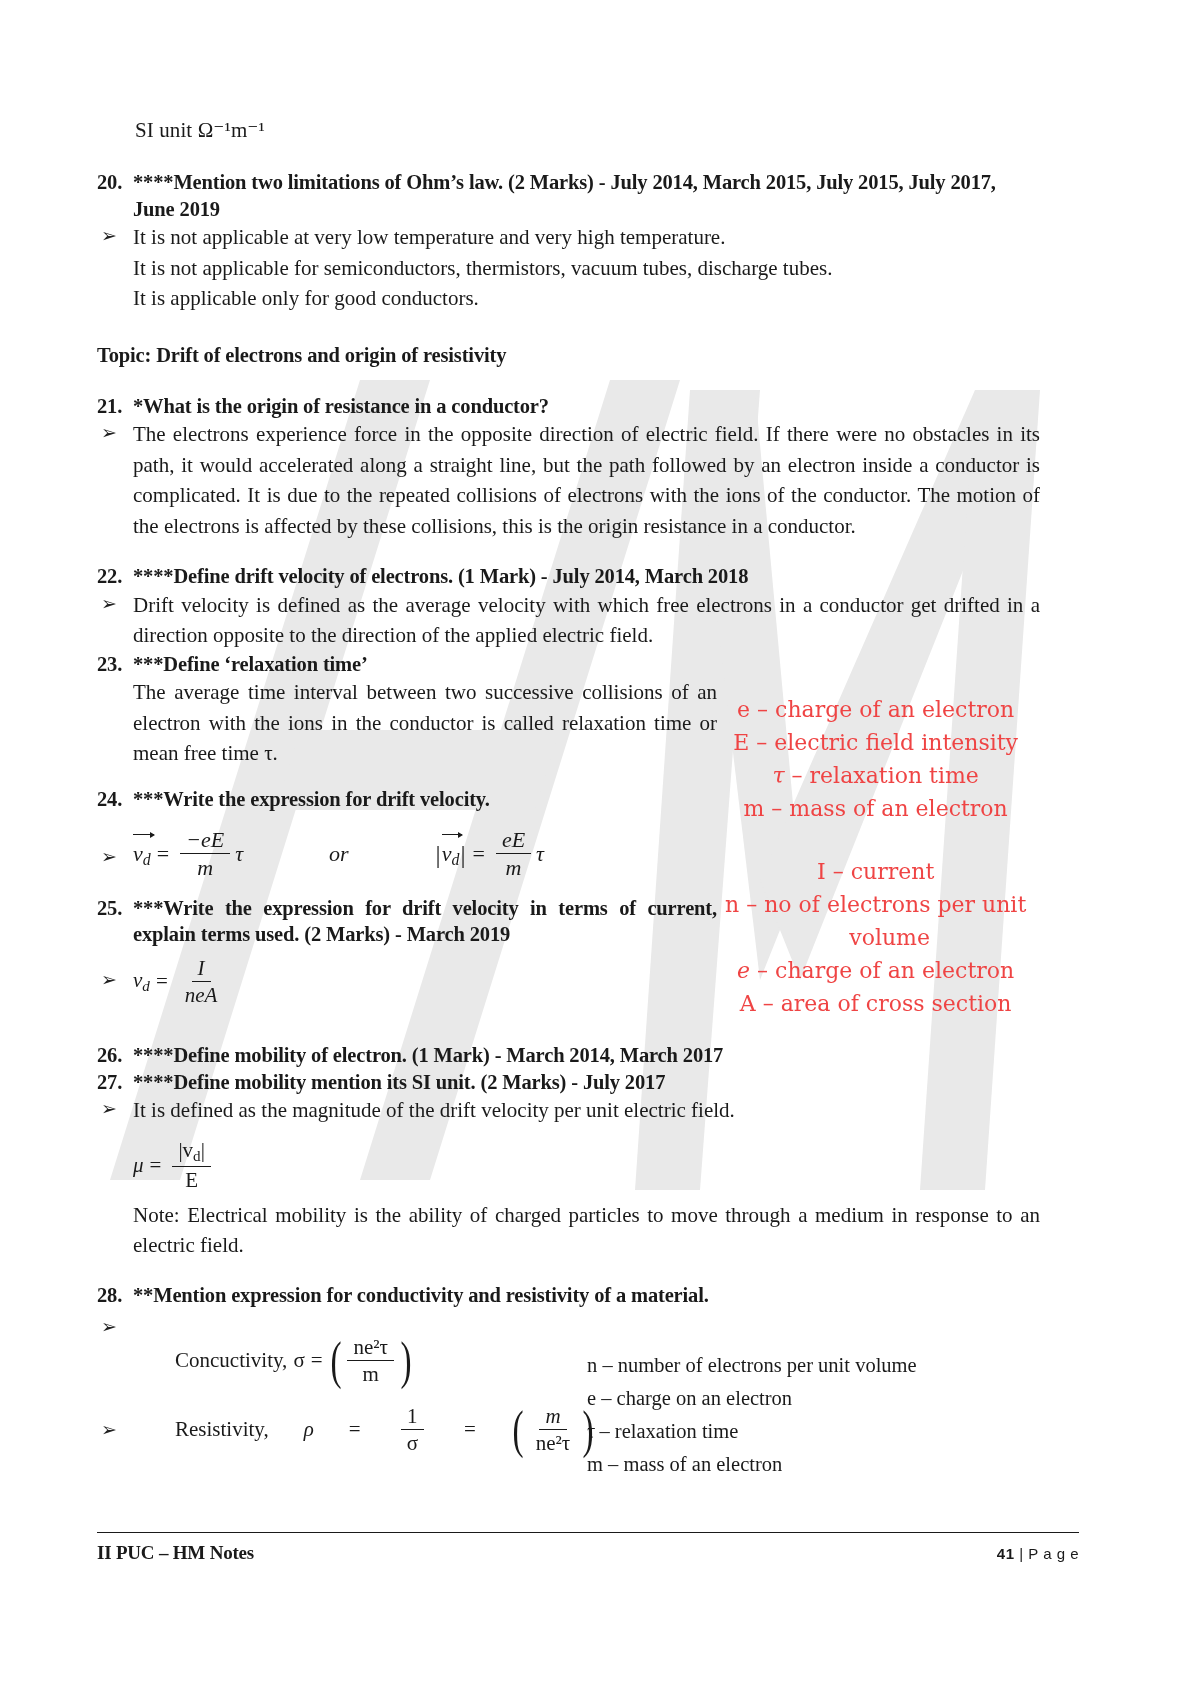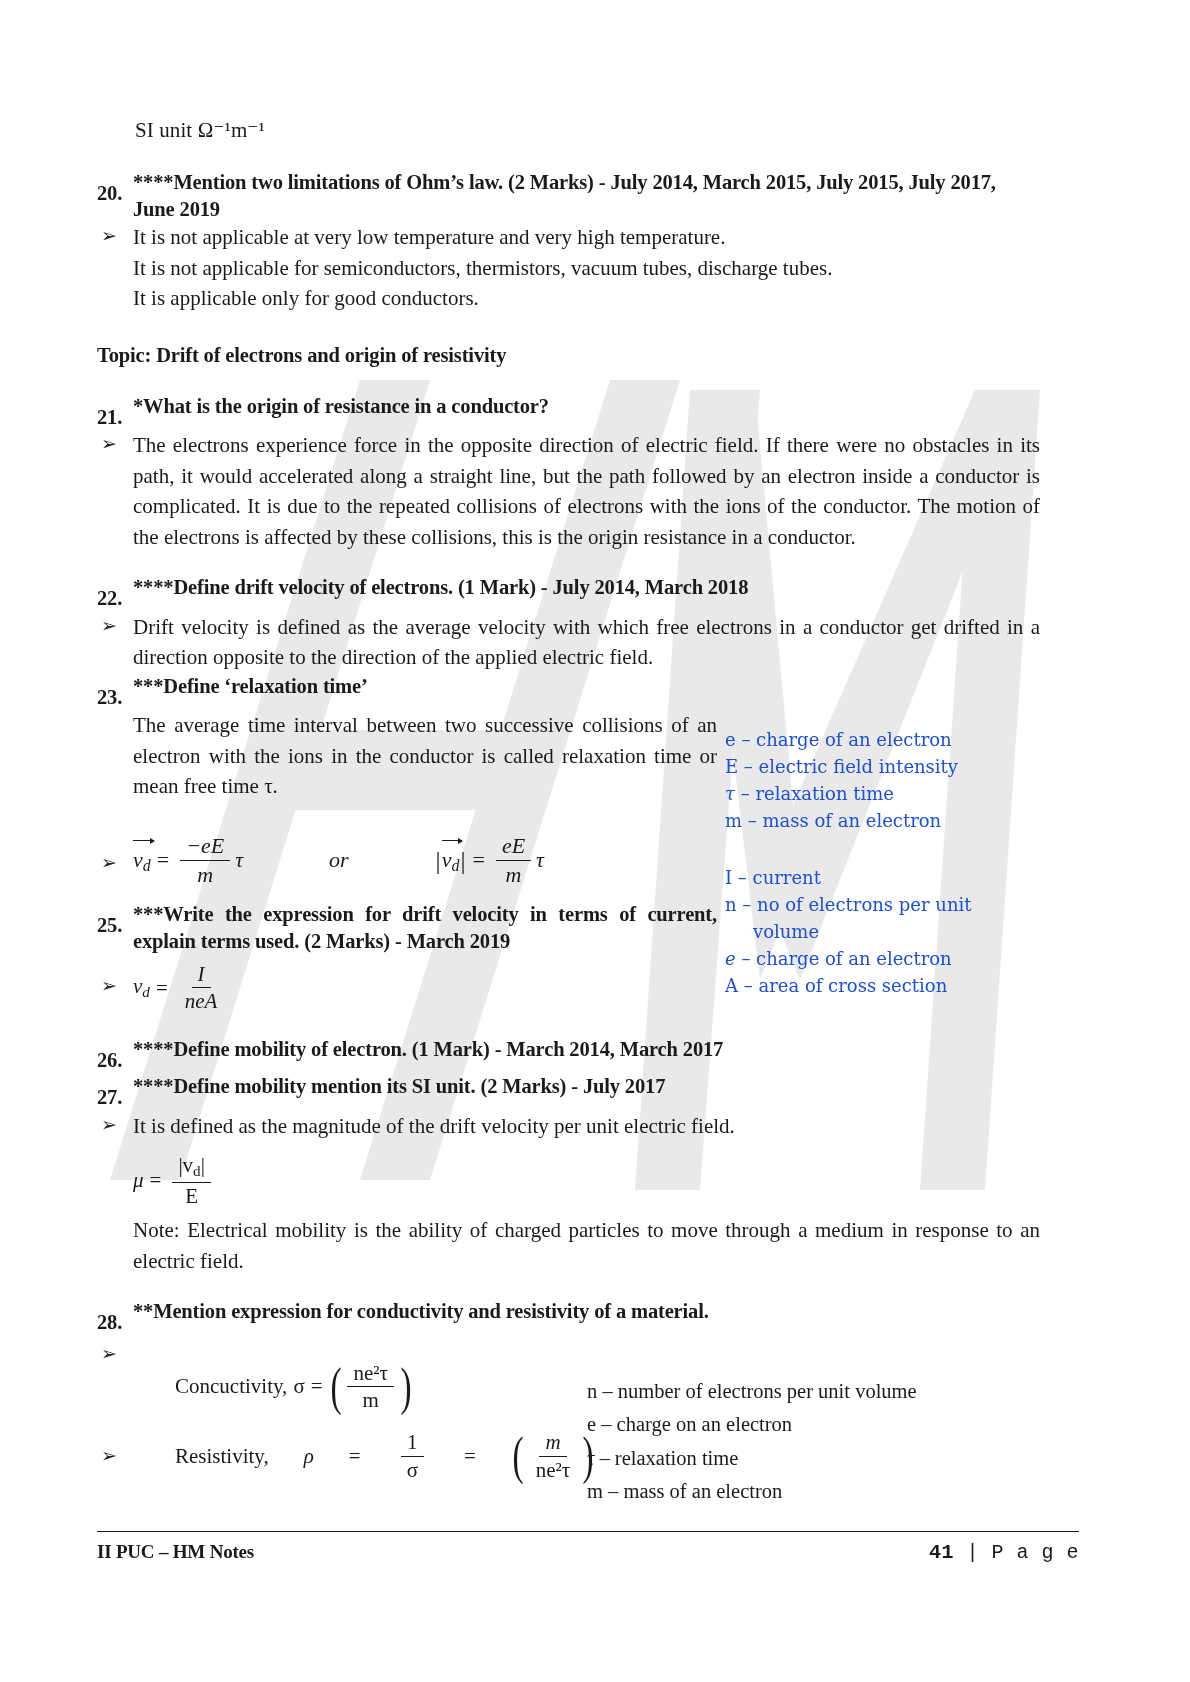--- a/index.html
+++ b/index.html
@@ -52,21 +52,20 @@
     font-weight: bold;
     font-size: 20.5px;
     line-height: 1.30;
     letter-spacing: -0.15px;
     margin: 0;
   }
   .q .num {
     width: 36px;
     flex: 0 0 36px;
     text-align: left;
-    margin-top: 11px;
   }
   .q .qtext {
     flex: 1 1 auto;
   }
   .q.justify .qtext { text-align: justify; }
 
   .bullet-row {
     display: flex;
     align-items: flex-start;
     margin: 0;
@@ -176,24 +175,25 @@
   .row2 {
     display: flex;
     align-items: flex-start;
   }
   .row2 .left { flex: 0 0 auto; }
   .row2 .right { flex: 0 0 auto; }
 
   
   .legend {
     font-family: "DejaVu Serif", "Liberation Serif", serif;
-    font-size: 18px;
+    font-size: 22px;
     line-height: 1.50;
-    color: #1d4ed8;
+    color: #ef4444;
     white-space: nowrap;
+    text-align: center;
   }
   .legend .li { display: block; }
   .legend .li .sym { font-style: normal; }
   .legend .li .sym.it { font-style: italic; }
   .legend .cont { padding-left: 28px; display: block; }
 
   .legend2 {
     font-family: "Liberation Serif", serif;
     font-size: 20.5px;
     line-height: 1.62;
@@ -220,22 +220,22 @@
     justify-content: space-between;
     align-items: baseline;
     font-size: 19px;
   }
   .footer .fleft {
     font-weight: bold;
     font-family: "Liberation Serif", serif;
     letter-spacing: -0.2px;
   }
   .footer .fright {
-    font-family: Liberation Mono, monospace;
-    font-size: 20px;
+    font-family: Liberation Sans, sans-serif;
+    font-size: 15px;
     letter-spacing: .5px;
   }
   .footer .fright .pnum { font-weight: bold; }
 </style>
 </head>
 <body>
 
 <div class="watermark">
   <svg class="wm-svg" width="1190" height="1682" viewBox="0 0 1190 1682" xmlns="http://www.w3.org/2000/svg">
     <g fill="#e9e9e9">
@@ -300,20 +300,24 @@
       <span class="num">23.</span>
       <span class="qtext">***Define ‘relaxation time’</span>
     </div>
 
     <div class="row2">
       <div class="left" style="width:620px;">
         <div class="plain-indent justify-txt">The average time interval between two successive collisions of an electron with the ions in the conductor is called relaxation time or mean free time τ.</div>
 
         <div class="sp-18"></div>
 
+        <div class="q">
+          <span class="num">24.</span>
+          <span class="qtext">***Write the expression for drift velocity.</span>
+        </div>
 
         <div class="bullet-row" style="margin-top:14px;">
           <span class="bul" style="padding-top:16px;">➢</span>
           <span class="btext">
             <span class="math">
               <span class="vec"><span>v</span><span class="sub">d</span></span>
               <span class="upr" style="margin:0 6px;">=</span>
               <span class="frac">
                 <span class="nu">−eE</span>
                 <span class="de">m</span>

